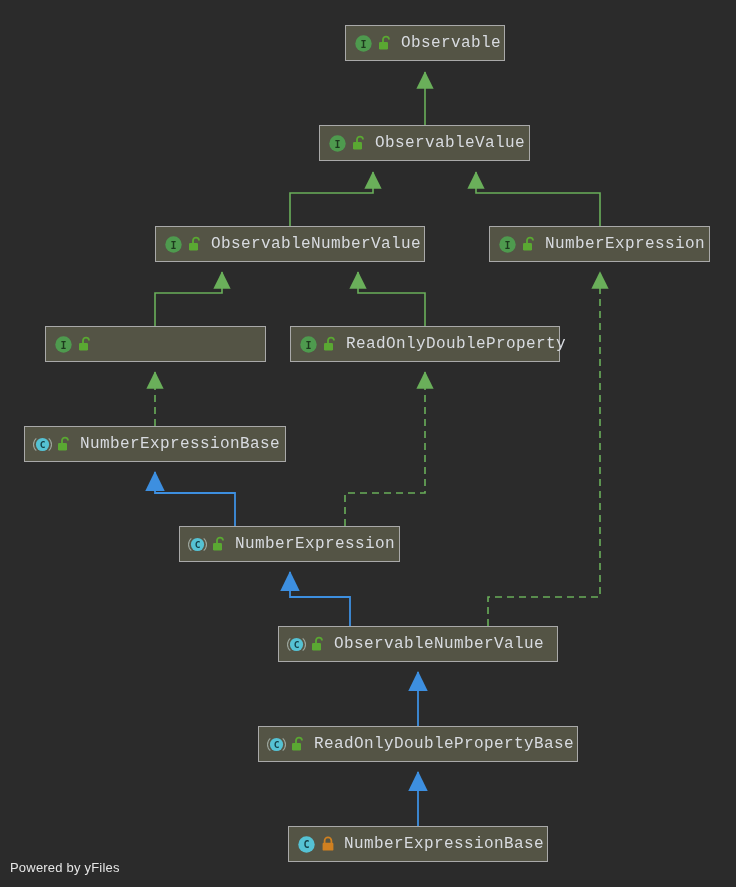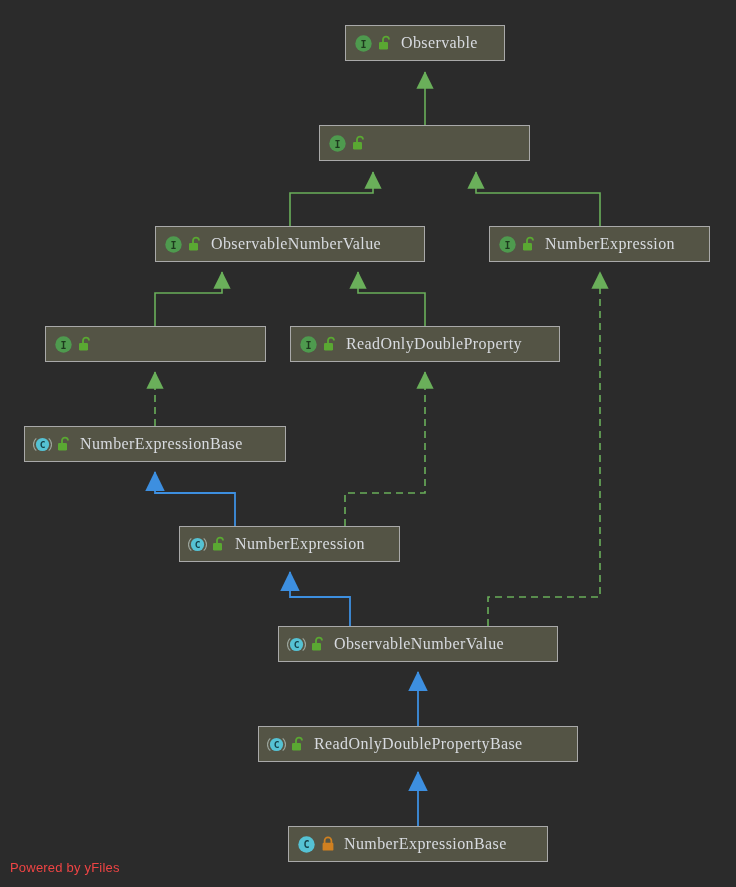--- a/index.html
+++ b/index.html
@@ -47,32 +47,32 @@
   .node-type-icon svg { display: block; }
   .node-vis-icon {
     flex: 0 0 auto;
     width: 14px;
     height: 16px;
     margin-right: 9px;
     position: relative;
   }
   .node-vis-icon svg { display: block; }
   .node-label {
-    font-family: Liberation Serif, serif;
+    font-family: Liberation Mono, monospace;
     font-size: 16px;
     letter-spacing: 0.4px;
     color: #d8dbe0;
   }
   #watermark {
     position: absolute;
     left: 10px;
     bottom: 12px;
     font-family: "Liberation Sans", "DejaVu Sans", sans-serif;
     font-size: 13px;
-    color: #ef4444;
+    color: #e5e5e5;
     letter-spacing: 0.2px;
   }
 </style>
 </head>
 <body>
 
 <div id="diagram-root">
 
   <svg id="edge-layer" viewBox="0 0 736 887" width="736" height="887" xmlns="http://www.w3.org/2000/svg">
     <defs>
@@ -140,20 +140,21 @@
         <circle cx="9.5" cy="9.5" r="8.2" fill="#4e9a4e"></circle>
         <text x="9.5" y="13.6" text-anchor="middle" font-family="DejaVu Sans Mono, monospace" font-size="10" font-weight="bold" fill="#1d3a1d">I</text>
       </svg>
     </span>
     <span class="node-vis-icon">
       <svg width="14" height="16" viewBox="0 0 14 16">
         <path d="M5 7 V4.6 A3 3 0 0 1 11 4.6" fill="none" stroke="#5aa832" stroke-width="1.8"></path>
         <rect x="1" y="7" width="9" height="7.5" rx="1.2" fill="#5aa832"></rect>
       </svg>
     </span>
+    <span class="node-label">ObservableValue</span>
   </div>
 
   <div class="node" style="left:155px; top:226px; width:270px;">
     <span class="node-type-icon">
       <svg width="19" height="19" viewBox="0 0 19 19">
         <circle cx="9.5" cy="9.5" r="8.2" fill="#4e9a4e"></circle>
         <text x="9.5" y="13.6" text-anchor="middle" font-family="DejaVu Sans Mono, monospace" font-size="10" font-weight="bold" fill="#1d3a1d">I</text>
       </svg>
     </span>
     <span class="node-vis-icon">

